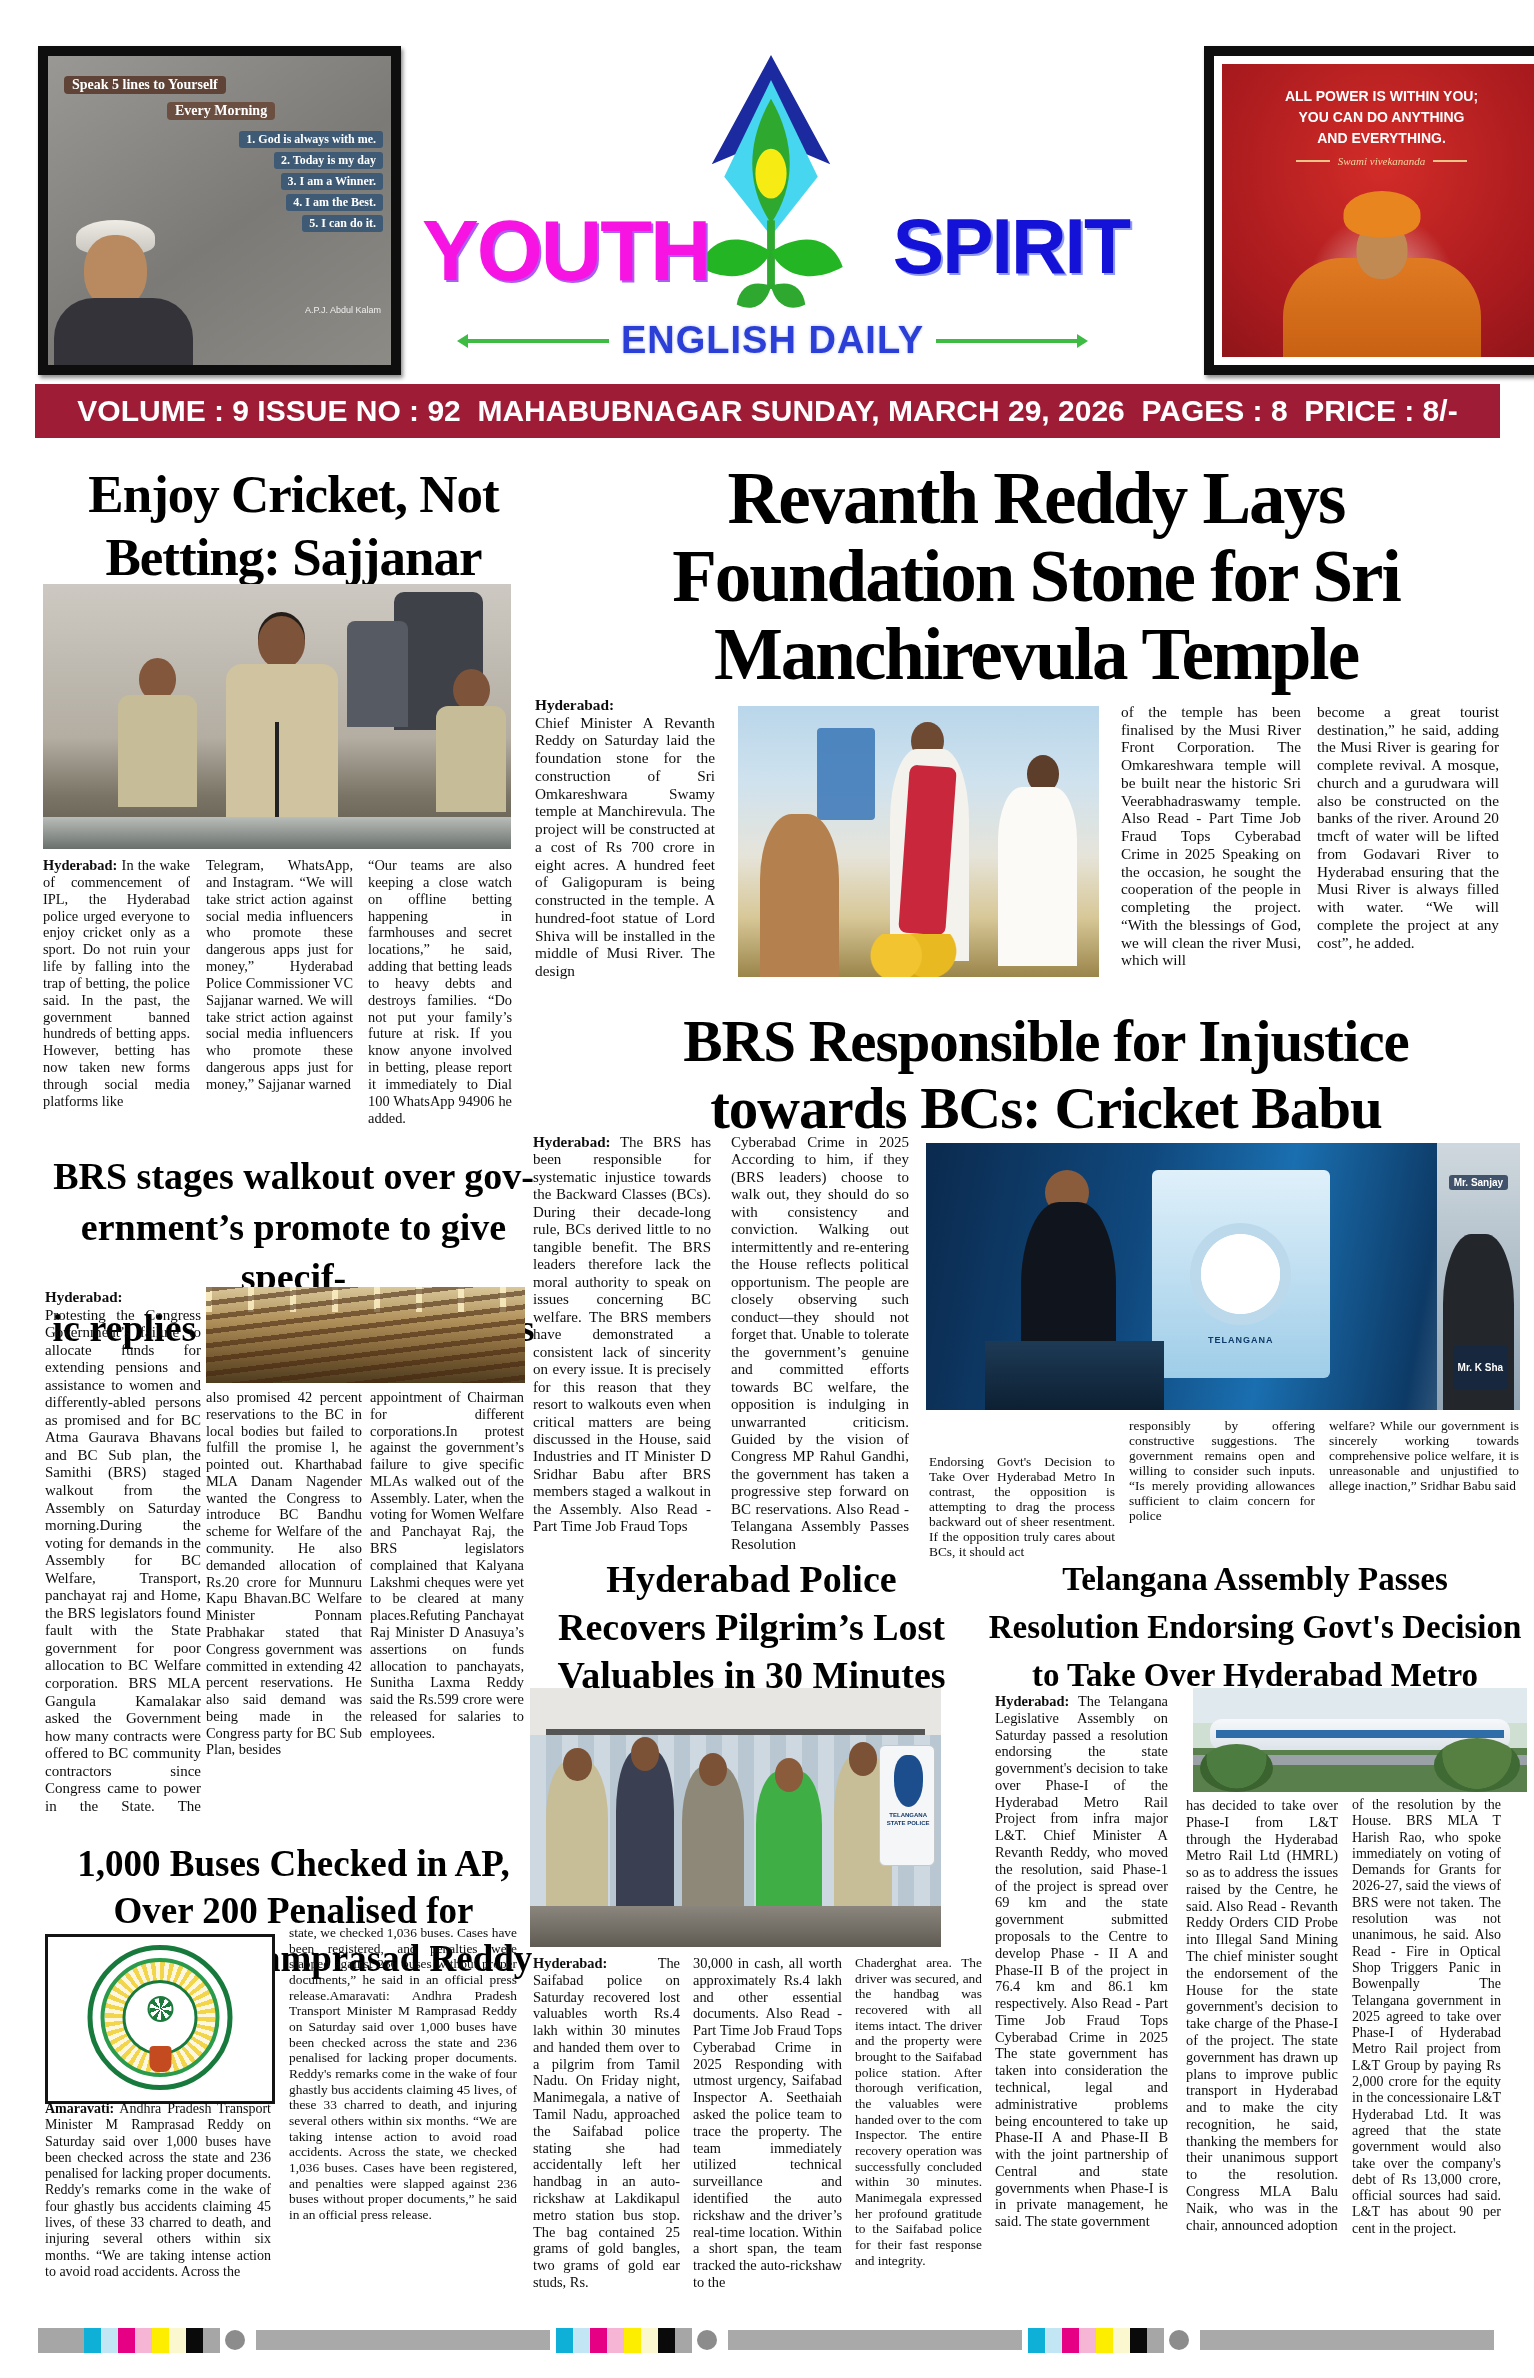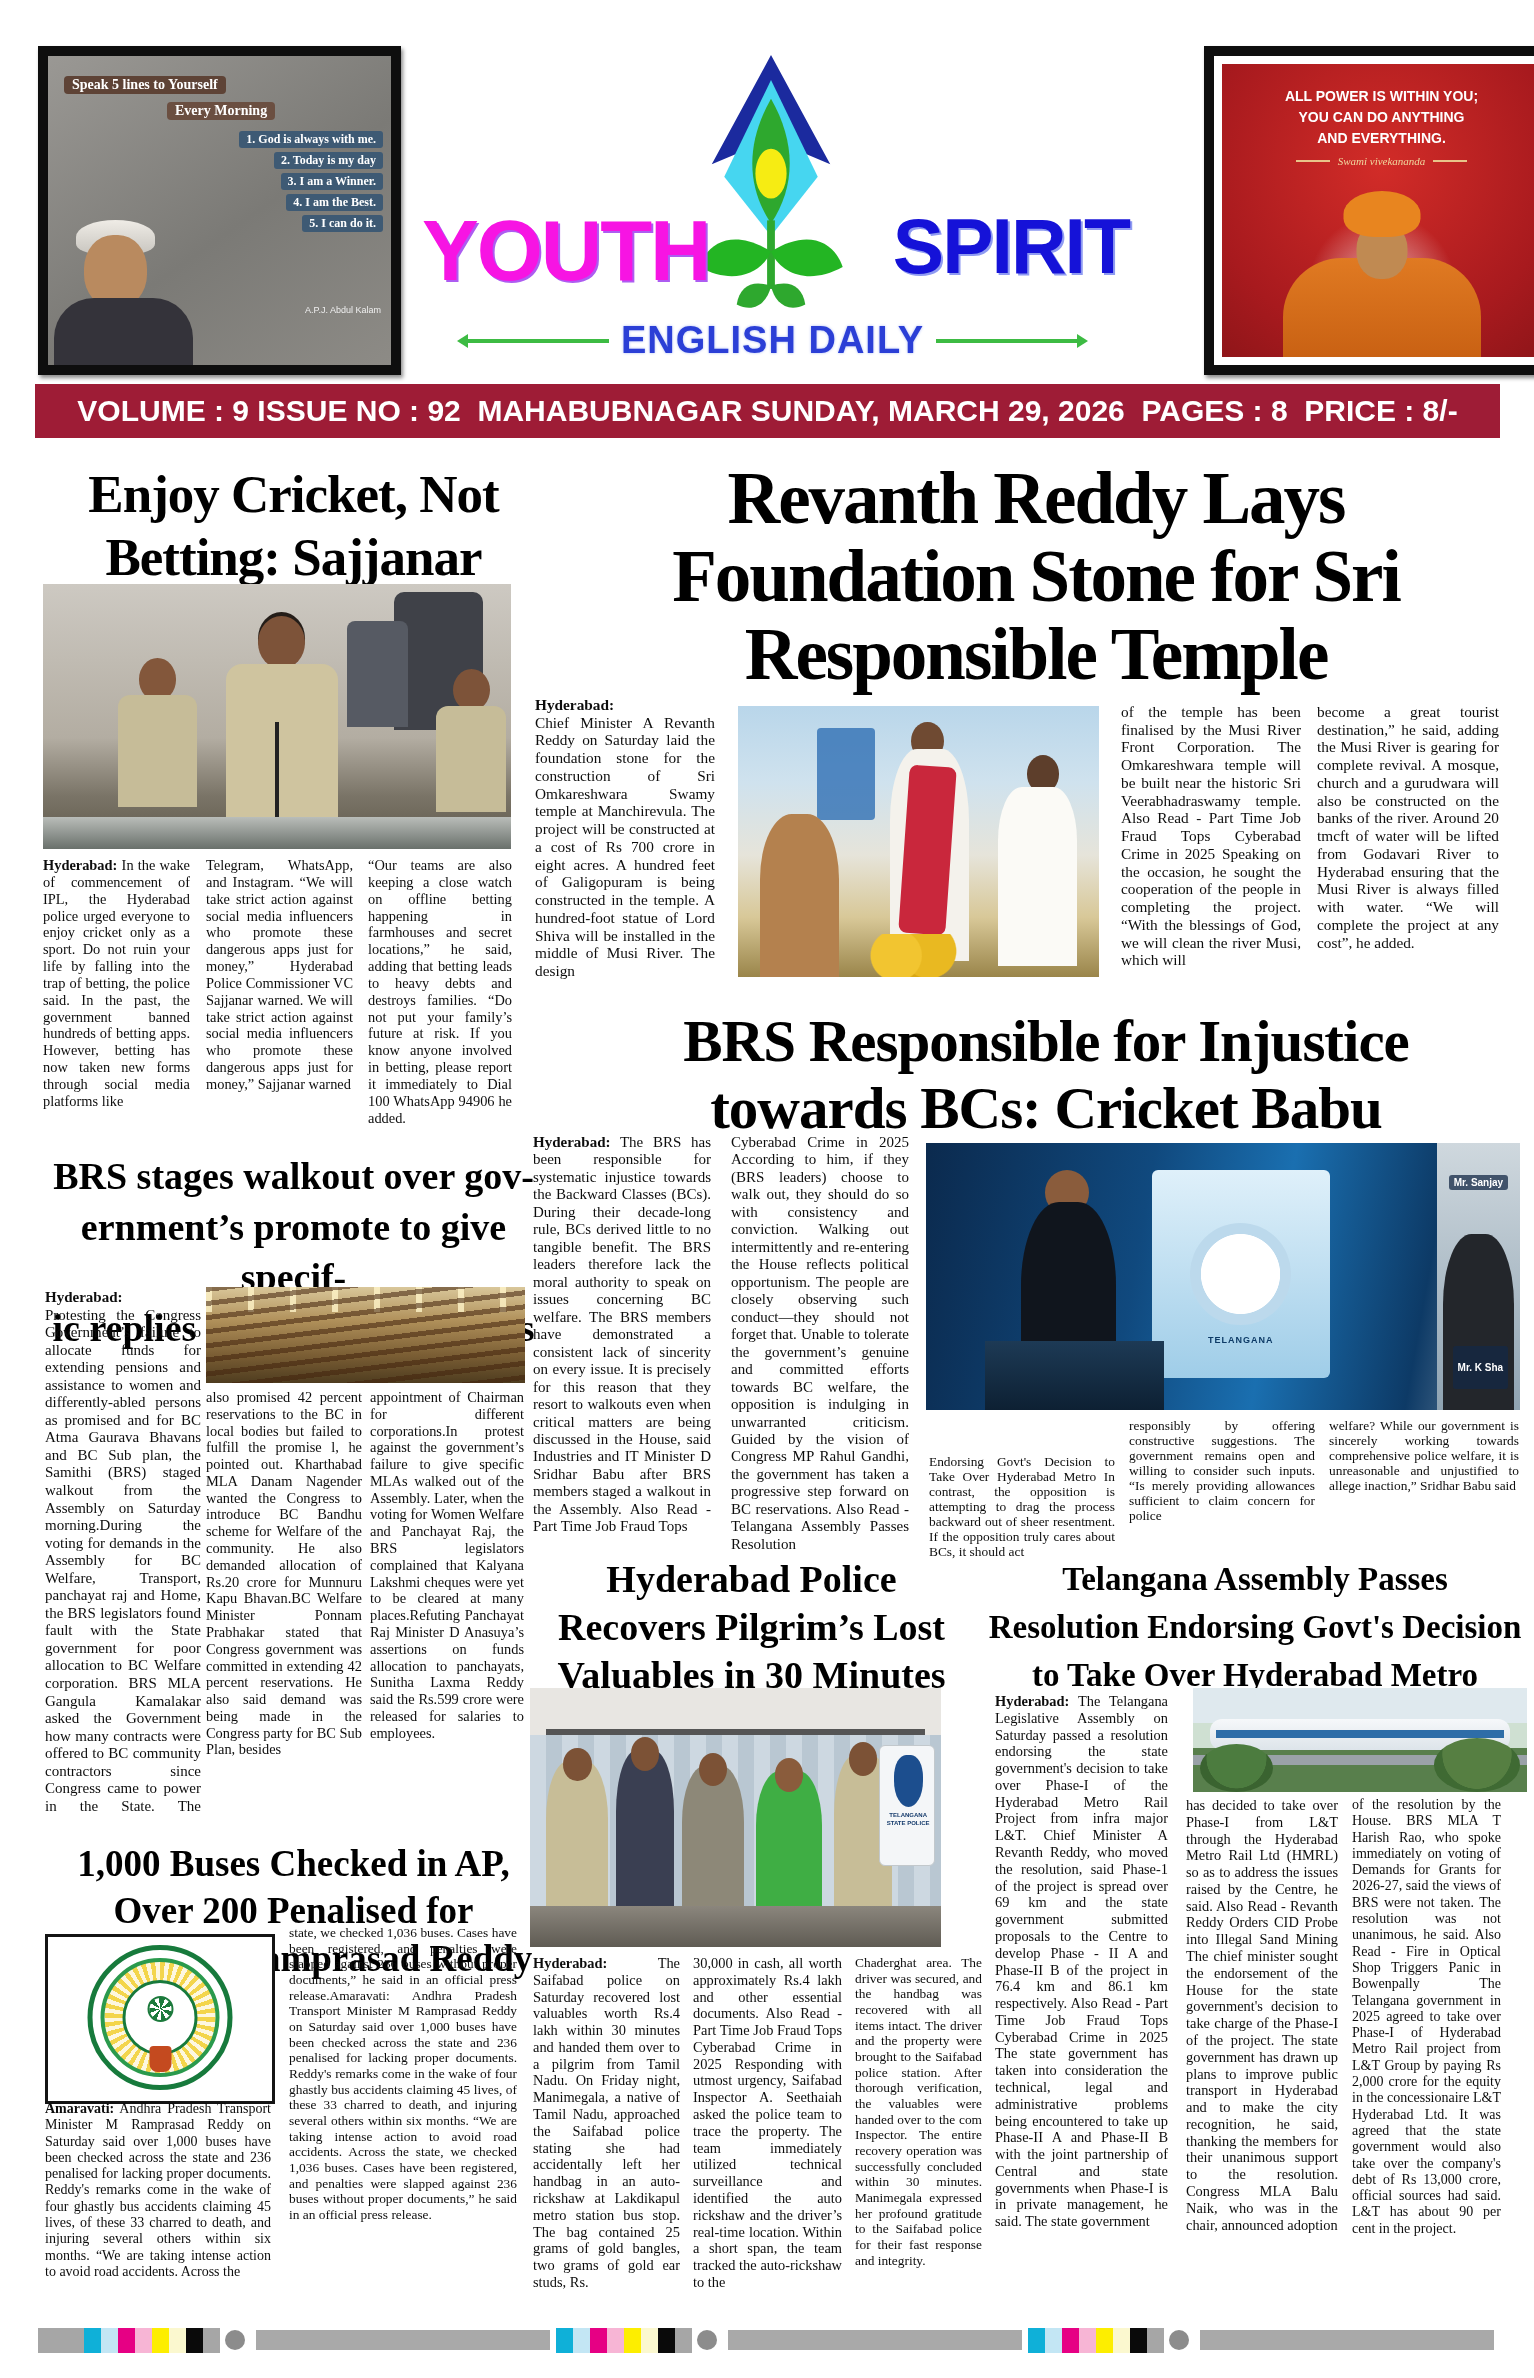--- a/index.html
+++ b/index.html
@@ -255,21 +255,21 @@
   <div class="bodycol" id="cr-c1">
     <span class="dl">Hyderabad:</span>
     <span>In the wake of commencement of IPL, the Hyderabad police urged everyone to enjoy cricket only as a sport. Do not ruin your life by falling into the trap of betting, the police said. In the past, the government banned hundreds of betting apps. However, betting has now taken new forms through social media platforms like</span>
   </div>
   <div class="bodycol" id="cr-c2">Telegram, WhatsApp, and Instagram. “We will take strict action against social media influencers who promote these dangerous apps just for money,” Hyderabad Police Commissioner VC Sajjanar warned. We will take strict action against social media influencers who promote these dangerous apps just for money,” Sajjanar warned</div>
   <div class="bodycol" id="cr-c3">“Our teams are also keeping a close watch on offline betting happening in farmhouses and secret locations,” he said, adding that betting leads to heavy debts and destroys families. “Do not put your family’s future at risk. If you know anyone involved in betting, please report it immediately to Dial 100 WhatsApp 94906 he added.</div>
 
   <h1 class="hl abs" id="hl-temple">
     <span class="hl-line">Revanth Reddy Lays</span>
     <span class="hl-line">Foundation Stone for Sri</span>
-    <span class="hl-line">Responsible Temple</span>
+    <span class="hl-line">Manchirevula Temple</span>
   </h1>
   <div class="bodycol" id="tp-c1">
     <span class="dl-block">Hyderabad:</span>
     <span>Chief Minister A Revanth Reddy on Saturday laid the foundation stone for the construction of Sri Omkareshwara Swamy temple at Manchirevula. The project will be constructed at a cost of Rs 700 crore in eight acres. A hundred feet of Galigopuram is being constructed in the temple. A hundred-foot statue of Lord Shiva will be installed in the middle of Musi River. The design</span>
   </div>
   <div class="photo" id="photo-temple">
     <div class="pchild tm-banner"></div>
     <div class="pchild tm-priest"></div>
     <div class="pchild tm-head1"></div>
     <div class="pchild tm-cm"></div>

